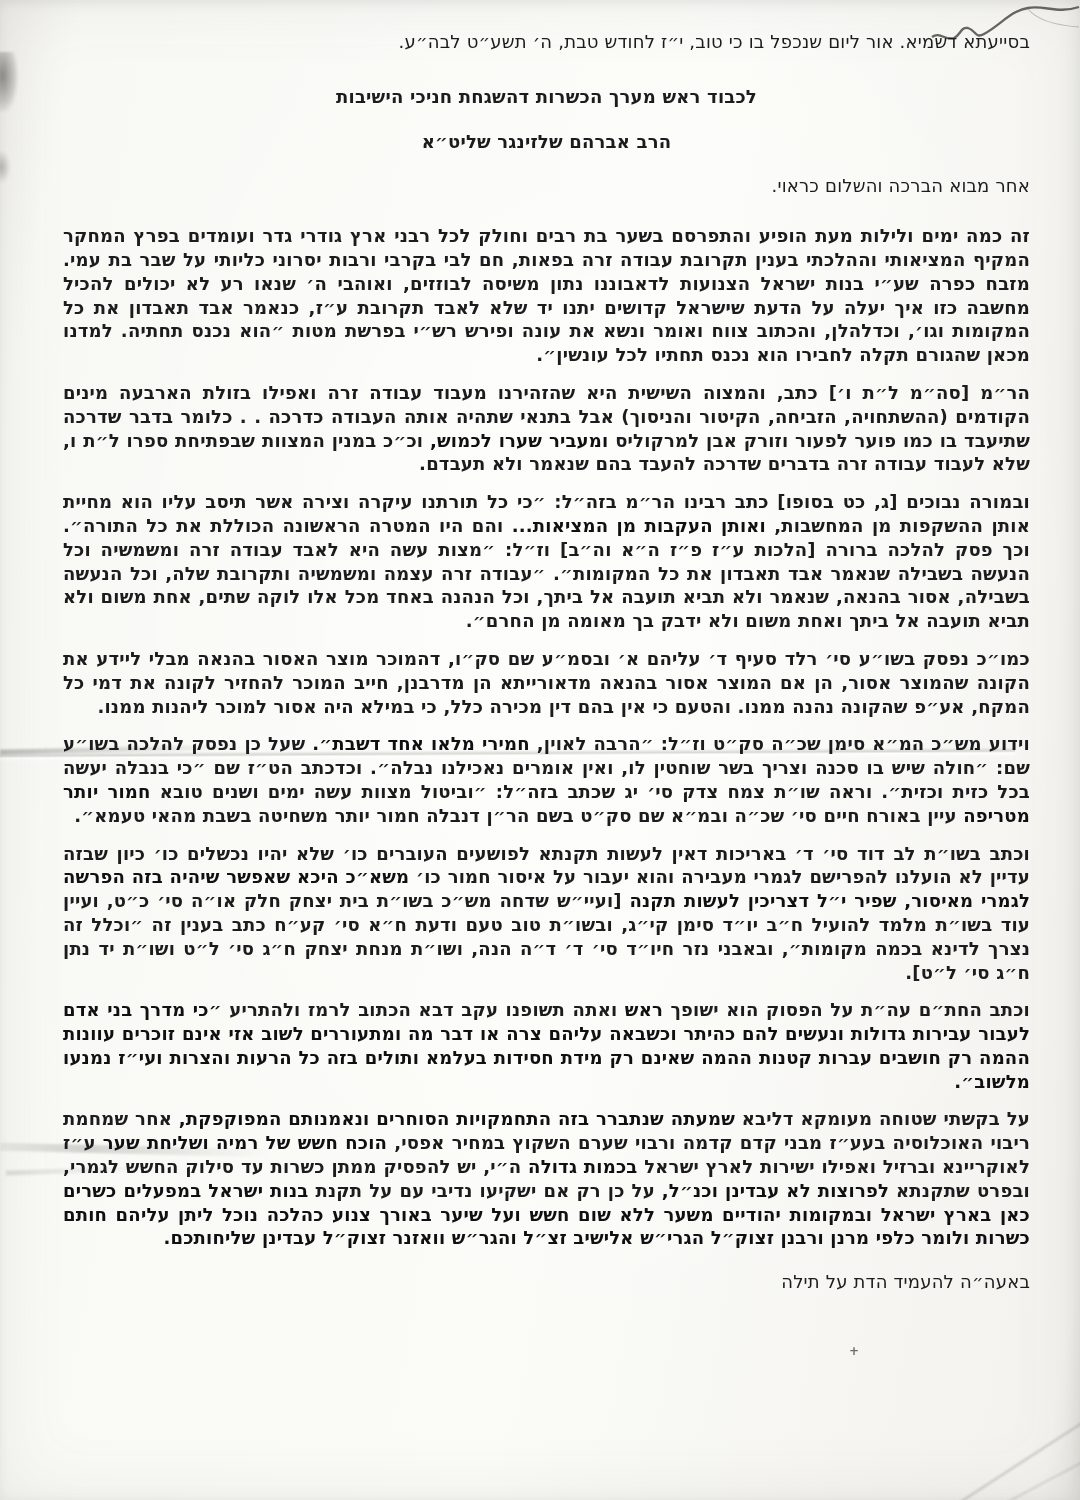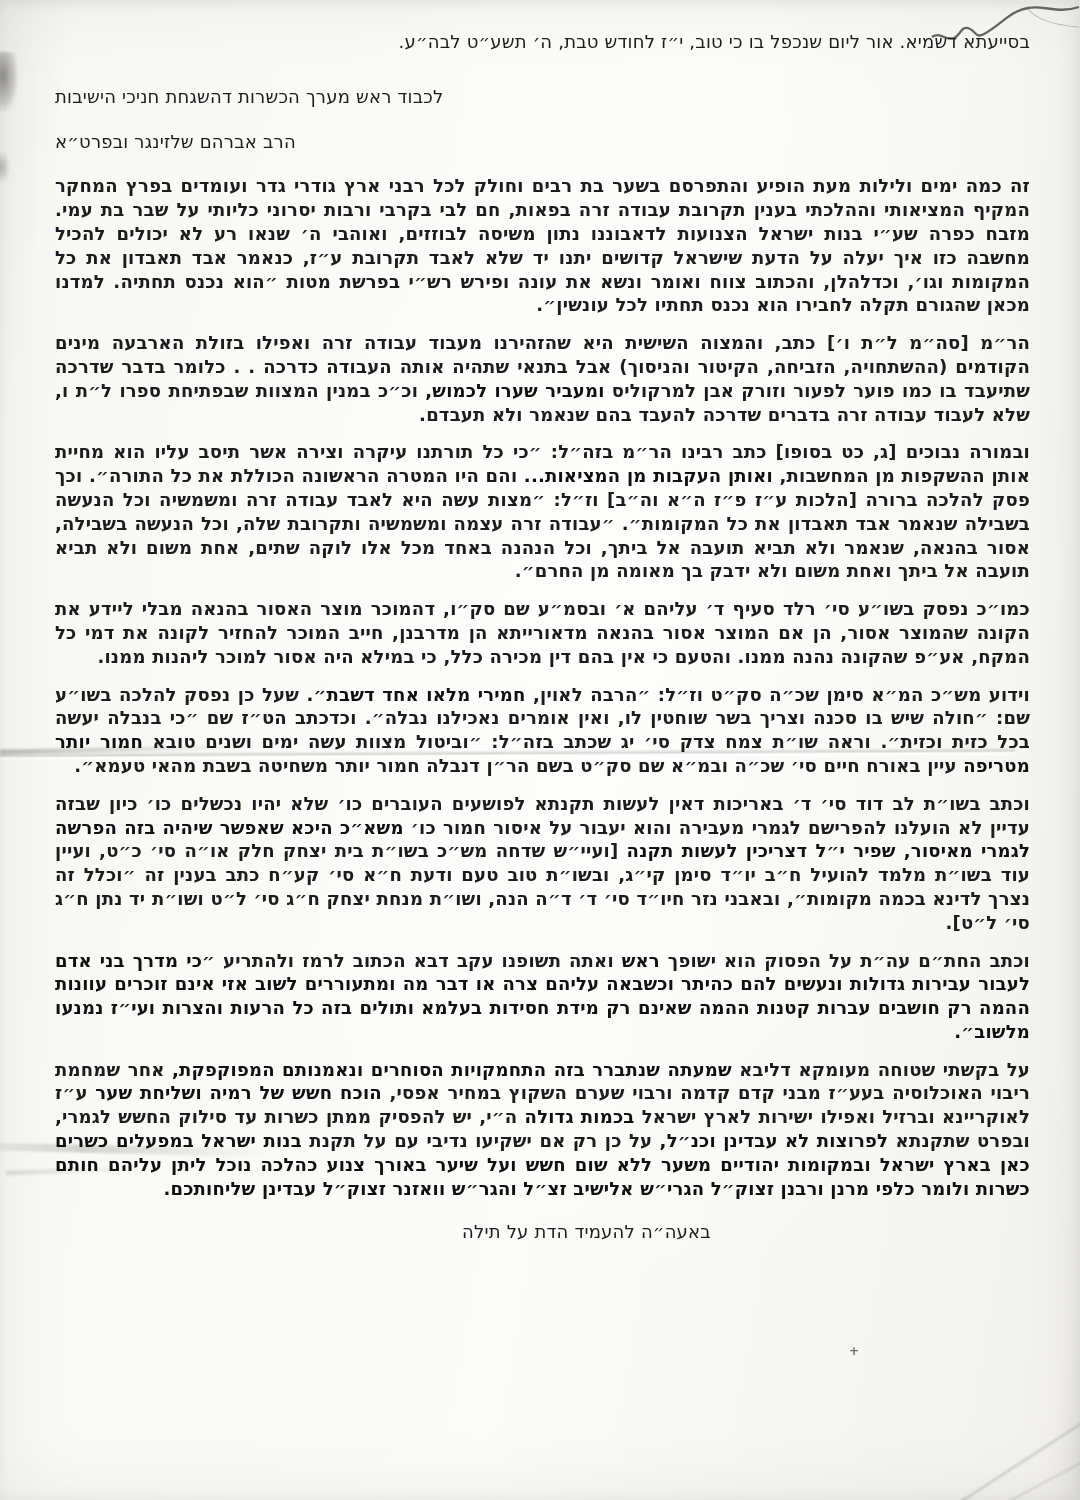--- a/index.html
+++ b/index.html
@@ -18,32 +18,33 @@
   .page::after{
     content:"";position:absolute;inset:0;pointer-events:none;
     box-shadow:inset 0 0 70px rgba(100,99,92,.10), inset -6px 0 16px rgba(120,118,110,.08), inset 0 4px 10px rgba(120,118,110,.06);
   }
   .content{
     position:relative;
     padding:30px 50px 0 55px;
     font-size:18px;
     line-height:23.8px;
     letter-spacing:.2px;
+    margin-left:8px;
   }
   .date-line{text-align:right;margin-bottom:31px;}
-  .addressee{text-align:left;margin-bottom:21px;}
+  .addressee{text-align:center;margin-bottom:21px;font-weight:bold;}
   .greeting{text-align:right;margin-bottom:26px;}
   .para{
     margin:0 0 14px 0;
     text-align:justify;
     text-justify:inter-word;
   }
   .run{font-weight:700;}
   .run.bold{font-weight:700;color:#101012;}
-  .closing{margin-top:20px;text-align:center;margin-left:88px;}
+  .closing{margin-top:20px;text-align:right;margin-left:88px;}
   .signature{margin-top:32px;text-align:left;margin-left:4px;padding-bottom:40px;}
   
   .art{position:absolute;pointer-events:none;}
   .art-topright{top:4px;right:0;}
   .art-smudge1{left:-4px;top:52px;width:22px;height:60px;
     background:radial-gradient(ellipse at 30% 40%, rgba(110,108,104,.75) 0%, rgba(110,108,104,.25) 55%, rgba(110,108,104,0) 75%);
     filter:blur(1px);}
   .art-smudge2{left:-3px;top:150px;width:14px;height:34px;
     background:radial-gradient(ellipse at 30% 50%, rgba(140,138,132,.55) 0%, rgba(140,138,132,0) 70%);
     filter:blur(1.2px);}
@@ -80,21 +81,22 @@
   <div class="art art-crease-mid2"></div>
   <div class="art art-crease-left"></div>
   <div class="art art-crease-left2"></div>
   <div class="art art-dot">+</div>
   <div class="art art-corner-br1"></div>
   <div class="art art-corner-br2"></div>
 
   <div class="content">
     <div class="date-line">בסייעתא דשמיא. אור ליום שנכפל בו כי טוב, י״ז לחודש טבת, ה׳ תשע״ט לבה״ע.</div>
     <div class="addressee">לכבוד ראש מערך הכשרות דהשגחת חניכי הישיבות</div>
-    <div class="addressee">הרב אברהם שלזינגר ובפרט״א</div>
+    <div class="addressee">הרב אברהם שלזינגר שליט״א</div>
+    <div class="greeting">אחר מבוא הברכה והשלום כראוי.</div>
     <div id="paragraphs">
         <p class="para"><span class="run">זה כמה ימים ולילות מעת הופיע והתפרסם בשער בת רבים וחולק לכל רבני ארץ גודרי גדר ועומדים בפרץ המחקר המקיף המציאותי וההלכתי בענין תקרובת עבודה זרה בפאות, חם לבי בקרבי ורבות יסרוני כליותי על שבר בת עמי. מזבח כפרה שע״י בנות ישראל הצנועות לדאבוננו נתון משיסה לבוזזים, ואוהבי ה׳ שנאו רע לא יכולים להכיל מחשבה כזו איך יעלה על הדעת שישראל קדושים יתנו יד שלא לאבד תקרובת ע״ז, כנאמר אבד תאבדון את כל המקומות וגו׳, וכדלהלן, והכתוב צווח ואומר ונשא את עונה ופירש רש״י בפרשת מטות ״הוא נכנס תחתיה. למדנו מכאן שהגורם תקלה לחבירו הוא נכנס תחתיו לכל עונשין״.</span></p>
         <p class="para"><span class="run">הר״מ [סה״מ ל״ת ו׳] כתב, והמצוה השישית היא שהזהירנו מעבוד עבודה זרה ואפילו בזולת הארבעה מינים הקודמים (ההשתחויה, הזביחה, הקיטור והניסוך) אבל בתנאי שתהיה אותה העבודה כדרכה . . כלומר בדבר שדרכה שתיעבד בו כמו פוער לפעור וזורק אבן למרקוליס </span><span class="run bold">ומעביר שערו לכמוש,</span><span class="run"> וכ״כ במנין המצוות שבפתיחת ספרו ל״ת ו, שלא לעבוד עבודה זרה בדברים שדרכה להעבד בהם שנאמר ולא תעבדם.</span></p>
         <p class="para"><span class="run">ובמורה נבוכים [ג, כט בסופו] כתב רבינו הר״מ בזה״ל: ״כי כל תורתנו עיקרה וצירה אשר תיסב עליו הוא מחיית אותן ההשקפות מן המחשבות, </span><span class="run bold">ואותן העקבות מן המציאות...</span><span class="run"> והם היו המטרה הראשונה הכוללת את כל התורה״. וכך פסק להלכה ברורה [הלכות ע״ז פ״ז ה״א וה״ב] וז״ל: ״מצות עשה היא לאבד עבודה זרה ומשמשיה וכל הנעשה בשבילה שנאמר אבד תאבדון את כל המקומות״. ״עבודה זרה עצמה ומשמשיה ותקרובת שלה, וכל הנעשה בשבילה, אסור בהנאה, שנאמר ולא תביא תועבה אל ביתך, וכל הנהנה באחד מכל אלו לוקה שתים, אחת משום ולא תביא תועבה אל ביתך ואחת משום ולא ידבק בך מאומה מן החרם״.</span></p>
         <p class="para"><span class="run">כמו״כ נפסק בשו״ע סי׳ רלד סעיף ד׳ עליהם א׳ ובסמ״ע שם סק״ו, דהמוכר מוצר האסור בהנאה מבלי ליידע את הקונה שהמוצר אסור, הן אם המוצר אסור בהנאה מדאורייתא הן מדרבנן, חייב המוכר להחזיר לקונה את דמי כל המקח, אע״פ שהקונה נהנה ממנו. והטעם כי אין בהם דין מכירה כלל, כי במילא היה אסור למוכר ליהנות ממנו.</span></p>
         <p class="para"><span class="run">וידוע מש״כ המ״א סימן שכ״ה סק״ט וז״ל: ״הרבה לאוין, </span><span class="run bold">חמירי מלאו אחד דשבת״.</span><span class="run"> שעל כן נפסק להלכה בשו״ע שם: ״חולה שיש בו סכנה וצריך בשר שוחטין לו, ואין אומרים נאכילנו נבלה״. וכדכתב הט״ז שם ״כי בנבלה יעשה בכל כזית וכזית״. וראה שו״ת צמח צדק סי׳ יג שכתב בזה״ל: ״וביטול מצוות עשה ימים ושנים טובא </span><span class="run bold">חמור יותר מטריפה</span><span class="run"> עיין באורח חיים סי׳ שכ״ה ובמ״א שם סק״ט בשם הר״ן דנבלה חמור יותר משחיטה בשבת מהאי טעמא״.</span></p>
         <p class="para"><span class="run">וכתב בשו״ת לב דוד סי׳ ד׳ באריכות דאין לעשות תקנתא לפושעים העוברים כו׳ שלא יהיו נכשלים כו׳ כיון שבזה עדיין לא הועלנו להפרישם לגמרי מעבירה והוא יעבור על איסור חמור כו׳ </span><span class="run bold">משא״כ היכא שאפשר שיהיה בזה הפרשה לגמרי מאיסור, שפיר י״ל דצריכין לעשות תקנה</span><span class="run"> [ועיי״ש שדחה מש״כ בשו״ת בית יצחק חלק או״ה סי׳ כ״ט, ועיין עוד בשו״ת מלמד להועיל ח״ב יו״ד סימן קי״ג, ובשו״ת טוב טעם ודעת ח״א סי׳ קע״ח כתב בענין זה ״וכלל זה נצרך לדינא בכמה מקומות״, ובאבני נזר חיו״ד סי׳ ד׳ ד״ה הנה, ושו״ת מנחת יצחק ח״ג סי׳ ל״ט ושו״ת יד נתן ח״ג סי׳ ל״ט].</span></p>
         <p class="para"><span class="run">וכתב החת״ם עה״ת על הפסוק הוא ישופך </span><span class="run bold">ראש</span><span class="run"> ואתה תשופנו עקב דבא הכתוב לרמז ולהתריע </span><span class="run bold">״כי מדרך בני אדם לעבור עבירות גדולות ונעשים להם כהיתר וכשבאה עליהם צרה או דבר מה ומתעוררים לשוב אזי אינם זוכרים עוונות ההמה רק חושבים עברות קטנות ההמה שאינם רק מידת חסידות בעלמא ותולים בזה כל הרעות והצרות ועי״ז נמנעו מלשוב״.</span></p>
         <p class="para"><span class="run">על בקשתי שטוחה מעומקא דליבא </span><span class="run bold">שמעתה שנתברר בזה התחמקויות הסוחרים ונאמנותם המפוקפקת,</span><span class="run"> אחר שמחמת ריבוי האוכלוסיה בעע״ז מבני קדם קדמה ורבוי שערם השקוץ במחיר אפסי, </span><span class="run bold">הוכח חשש של רמיה ושליחת שער</span><span class="run"> ע״ז לאוקריינא וברזיל ואפילו ישירות לארץ ישראל </span><span class="run bold">בכמות גדולה</span><span class="run"> ה״י, יש להפסיק ממתן כשרות עד סילוק החשש לגמרי, ובפרט שתקנתא </span><span class="run bold">לפרוצות לא עבדינן וכנ״ל,</span><span class="run"> על כן רק אם ישקיעו נדיבי עם על תקנת </span><span class="run bold">בנות ישראל במפעלים כשרים כאן בארץ ישראל ובמקומות יהודיים משער ללא שום חשש ועל שיער באורך צנוע כהלכה נוכל ליתן עליהם חותם כשרות ולומר כלפי מרנן ורבנן זצוק״ל הגרי״ש אלישיב זצ״ל והגר״ש וואזנר זצוק״ל עבדינן שליחותכם.</span></p>
       </div>

